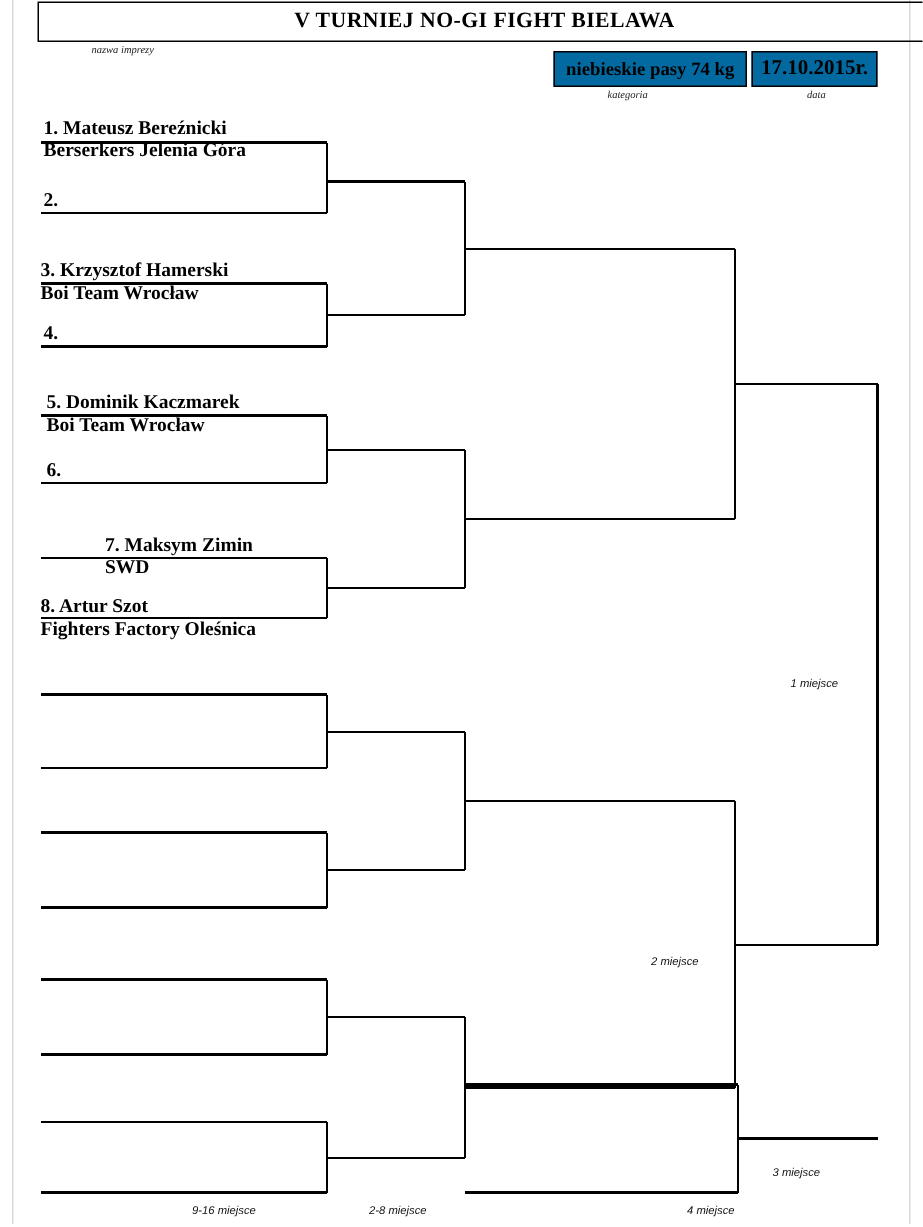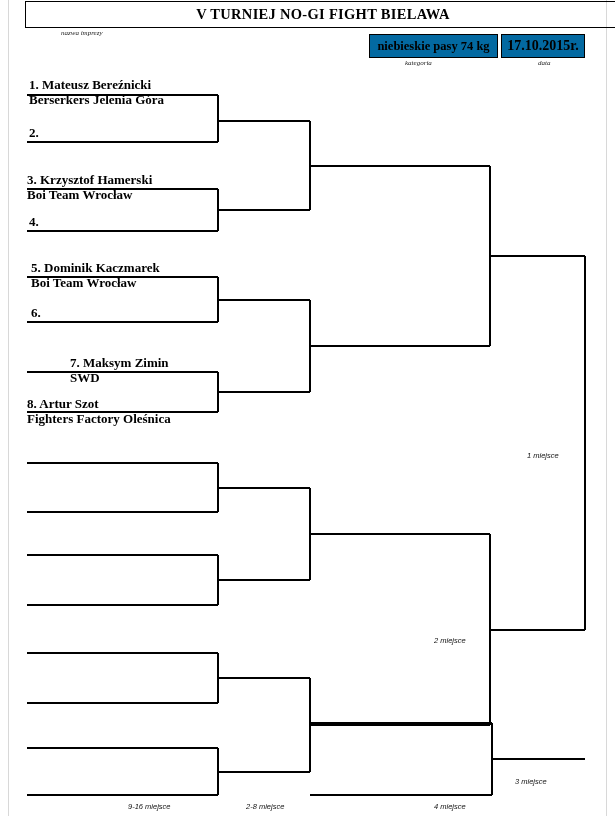--- a/index.html
+++ b/index.html
@@ -192,17 +192,17 @@
   <span class="nm"></span>
   <span class="club"></span>
 </div>
 
 <div class="place-label" style="left:527px;top:451px;">1 miejsce</div>
 
 <div class="place-label" style="left:434px;top:636px;">2 miejsce</div>
 
 <div class="place-label" style="left:515px;top:777px;">3 miejsce</div>
 
-<div class="place-label" style="left:434px;top:802px;">4 miejsce</div>
+<div class="place-label" style="left:458px;top:802px;">4 miejsce</div>
 
 <div class="place-label" style="left:246px;top:802px;">2-8 miejsce</div>
 
 <div class="place-label" style="left:108px;top:802px;padding-left:20px;">9-16 miejsce</div>
 
 </body></html>

